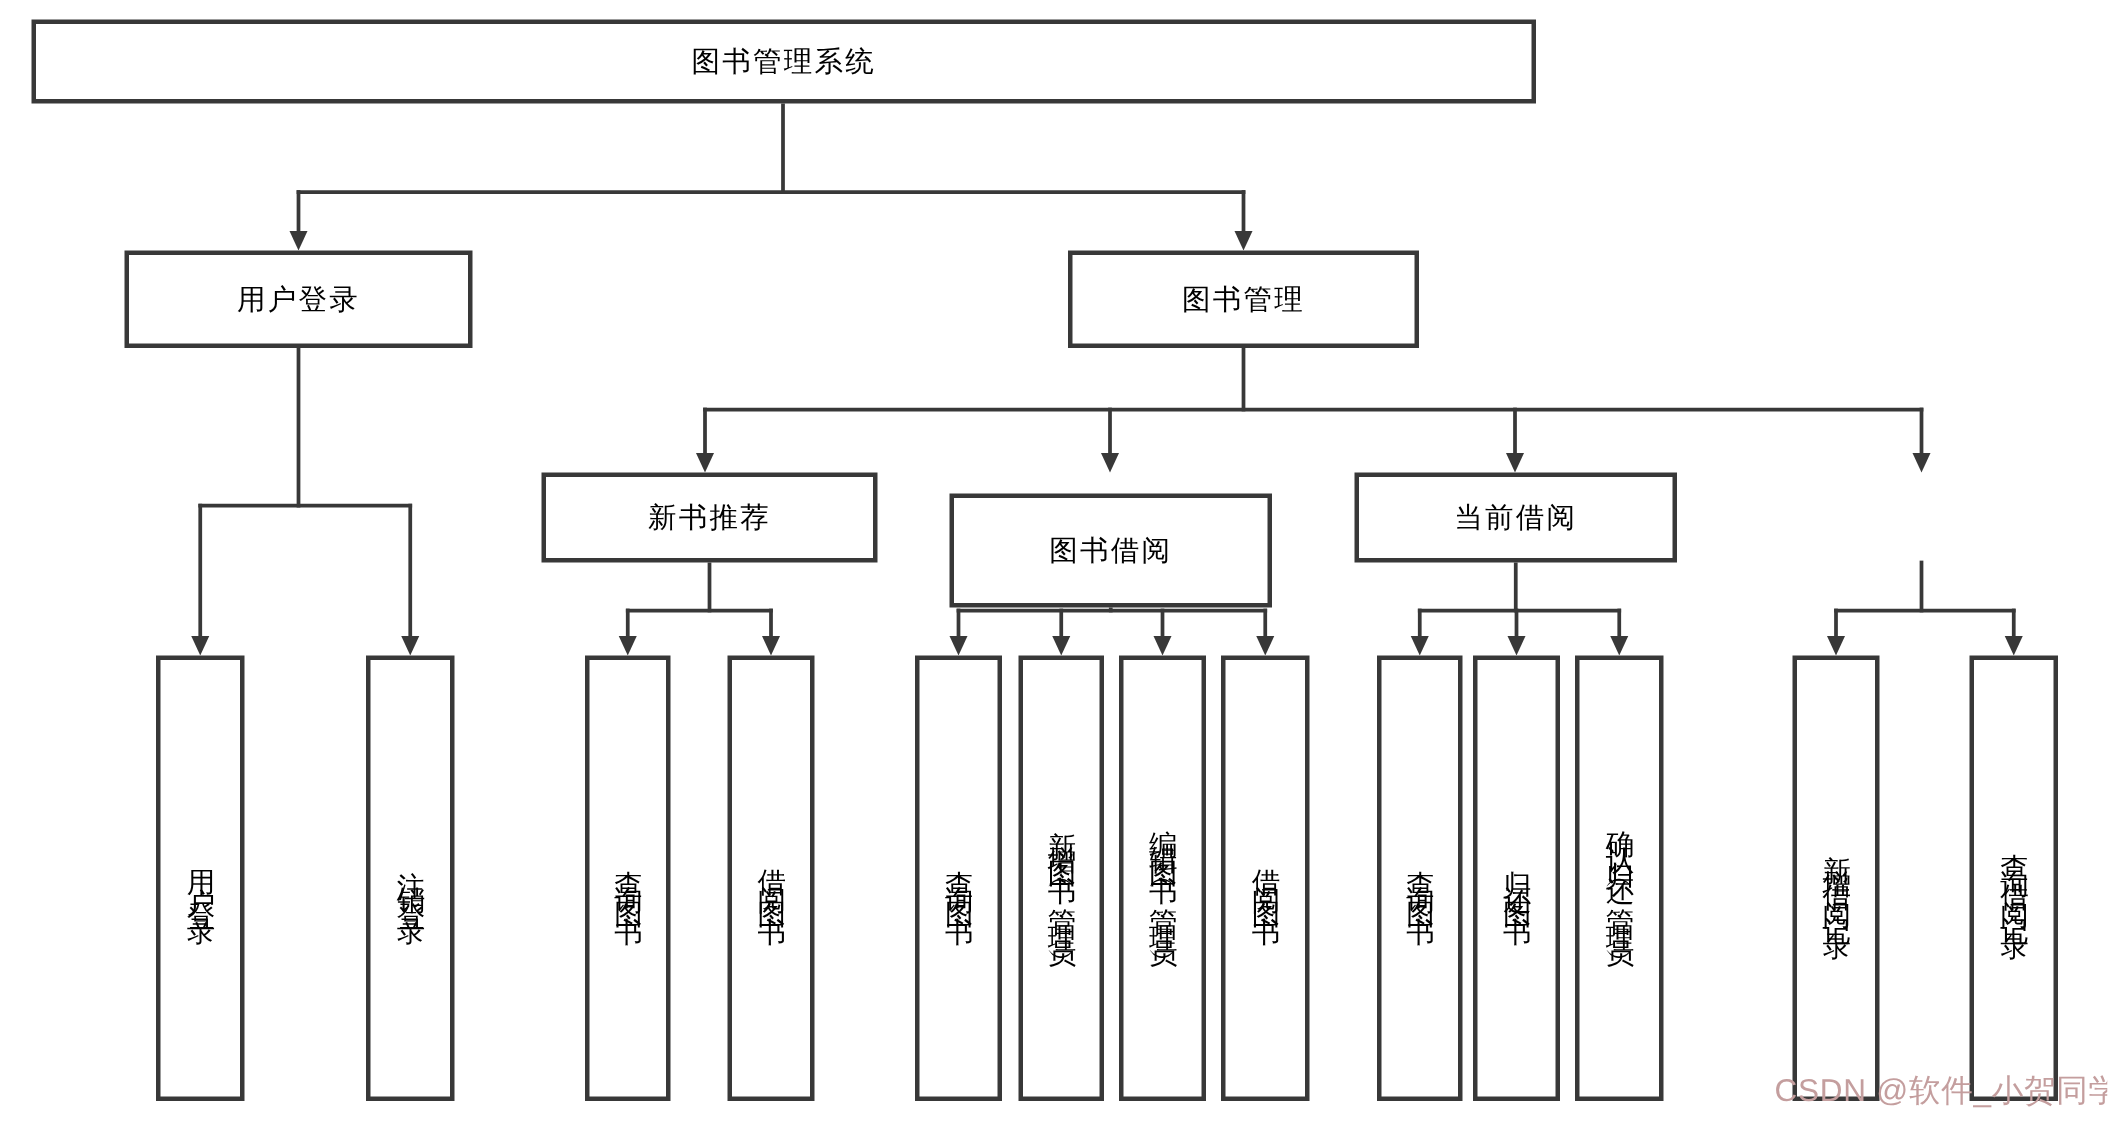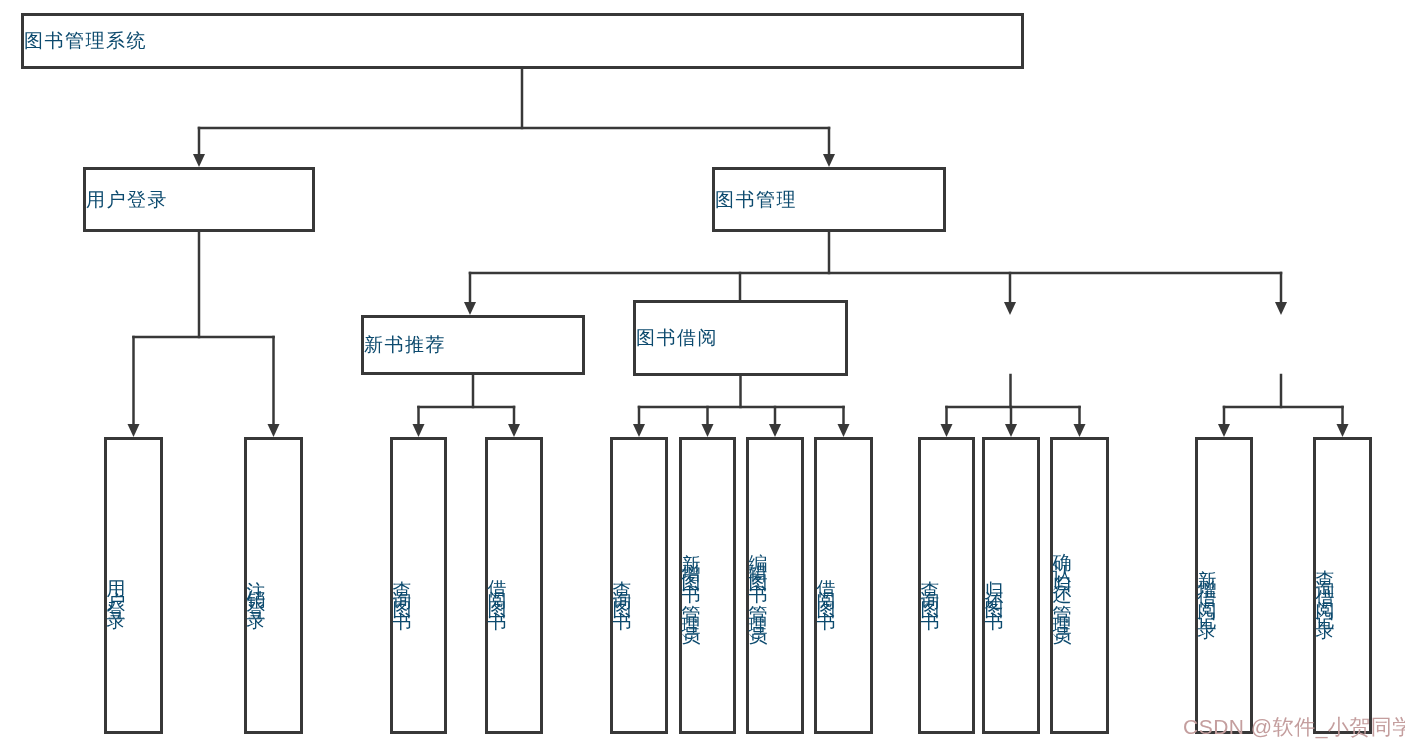--- a/index.html
+++ b/index.html
@@ -3,22 +3,22 @@
 <meta charset="utf-8">
 <style>
   html,body{margin:0;padding:0;background:#ffffff;}
   .stage{
     position:relative;width:1405px;height:747px;background:#ffffff;
     font-family:"Liberation Sans","DejaVu Sans",sans-serif;overflow:hidden;
   }
   svg.wires{position:absolute;left:0;top:0;z-index:1;}
   .box{
     position:absolute;box-sizing:border-box;background:#ffffff;
-    border:3px solid #383838;display:flex;align-items:center;
-    color:#0c4a6e;z-index:2;
+    border:3px solid #383838;display:flex;align-items:center;justify-content:center;
+    color:#000000;z-index:2;
   }
   .box .lbl{font-size:19px;letter-spacing:1.5px;white-space:nowrap;}
   .box.v .lbl{
     writing-mode:vertical-rl;text-orientation:mixed;
     font-size:19px;line-height:1;letter-spacing:0.55em;white-space:nowrap;
   }
   .watermark{
     position:absolute;left:1183px;top:713px;z-index:5;
     font-size:21px;color:#c49e9e;white-space:nowrap;letter-spacing:0.5px;
   }
@@ -108,22 +108,25 @@
   <div class="box h" style="left:83px;top:167px;width:232px;height:65px">
     <span class="lbl">用户登录</span>
   </div>
   <div class="box h" style="left:361px;top:315px;width:224px;height:60px">
     <span class="lbl">新书推荐</span>
   </div>
 
   <div class="box h" style="left:712px;top:167px;width:234px;height:65px">
     <span class="lbl">图书管理</span>
   </div>
-  <div class="box h" style="left:633px;top:300px;width:215px;height:76px">
+  <div class="box h" style="left:633px;top:329px;width:215px;height:76px">
     <span class="lbl">图书借阅</span>
+  </div>
+  <div class="box h" style="left:903px;top:315px;width:215px;height:60px">
+    <span class="lbl">当前借阅</span>
   </div>
 
   <div class="box v" style="left:104px;top:437px;width:59px;height:297px">
     <span class="lbl">用户登录</span>
   </div>
   <div class="box v" style="left:244px;top:437px;width:59px;height:297px">
     <span class="lbl">注销登录</span>
   </div>
 
   <div class="box v" style="left:390px;top:437px;width:57px;height:297px">

